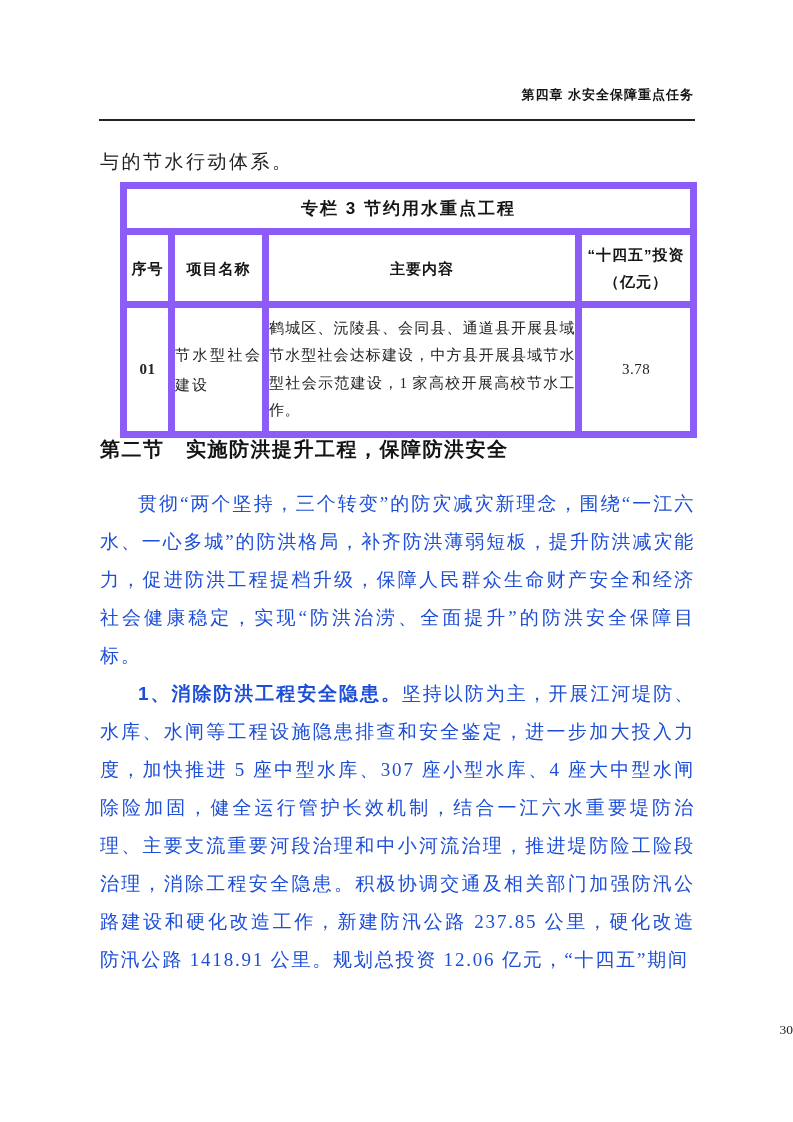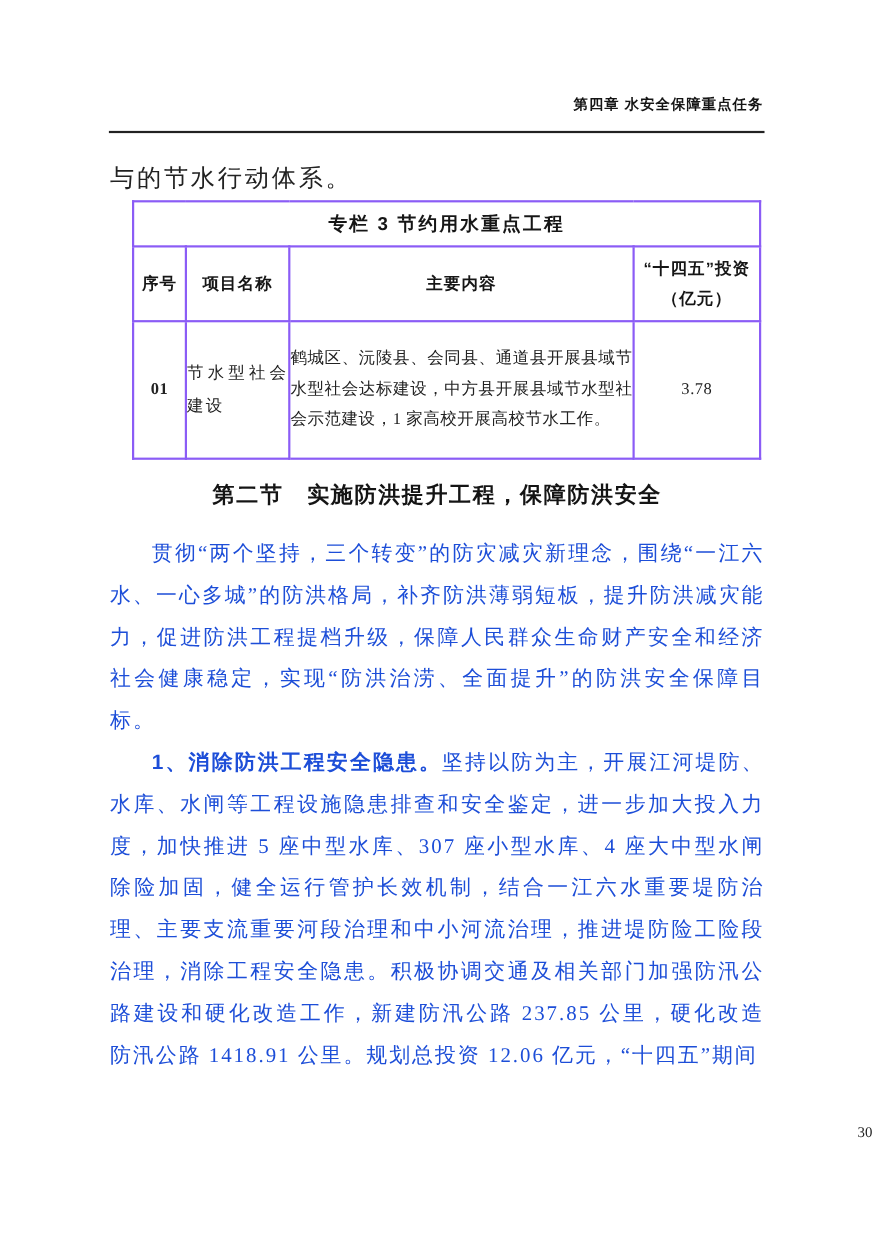--- a/index.html
+++ b/index.html
@@ -34,36 +34,36 @@
     left: 99px;
     width: 596px;
     height: 0;
     border-top: 2px solid #222222;
   }
   .intro {
     position: absolute;
     top: 148px;
     left: 100px;
     width: 595px;
-    font-size: 22px;
+    font-size: 19px;
     line-height: 28px;
     letter-spacing: 2.5px;
     color: #222222;
   }
   table.box-table {
     position: absolute;
     top: 182px;
     left: 120px;
     width: 570px;
     table-layout: fixed;
     border-collapse: collapse;
     border: 2px solid #2a2a2a;
   }
   table.box-table th, table.box-table td {
-    border: 2px solid #8b5cf6;
+    border: 7px solid #8b5cf6;
     padding: 0;
     vertical-align: middle;
   }
   .t-title {
     height: 39px;
     font-family: "Liberation Sans", "DejaVu Sans", sans-serif;
     font-weight: bold;
     font-size: 17px;
     letter-spacing: 2px;
     text-align: center;
@@ -106,21 +106,20 @@
   }
   td.cell-invest {
     text-align: center;
     letter-spacing: 0.5px;
   }
   .section-heading {
     position: absolute;
     top: 436px;
     left: 100px;
     width: 595px;
-    text-align: center;
     font-family: "Liberation Sans", "DejaVu Sans", sans-serif;
     font-weight: bold;
     font-size: 20px;
     letter-spacing: 1.5px;
     color: #141414;
   }
   .body-text {
     position: absolute;
     top: 485px;
     left: 100px;

